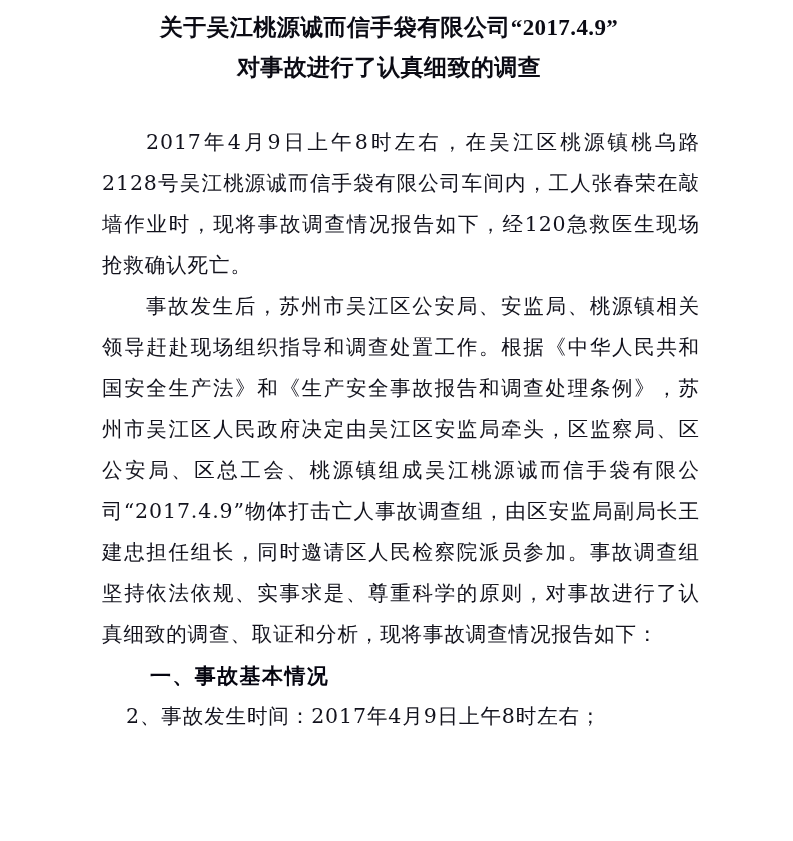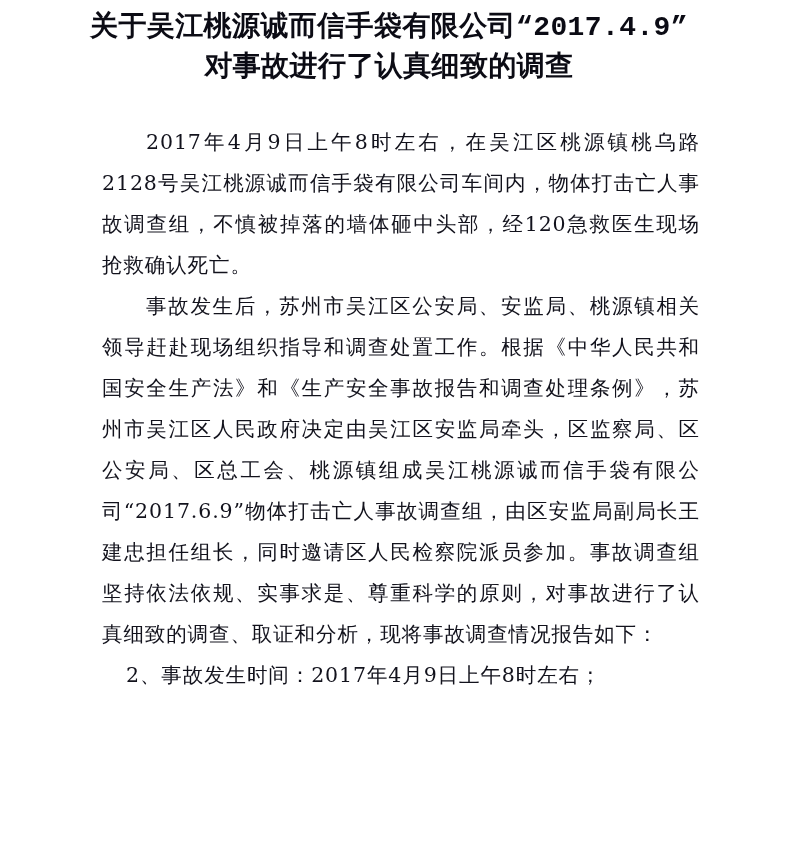--- a/index.html
+++ b/index.html
@@ -23,23 +23,23 @@
     overflow: hidden;
   }
 
   
   .doc-title {
     position: absolute;
     left: 0;
     top: 8px;
     width: 778px;
     text-align: center;
-    font-family: Liberation Mono, monospace;
+    font-family: Liberation Serif, serif;
     font-weight: 700;
-    font-size: 28px;
+    font-size: 23px;
     line-height: 40px;
     letter-spacing: 0.4px;
     color: #0b0b14;
     -webkit-font-smoothing: none;
   }
   .doc-title .tline {
     display: block;
     white-space: nowrap;
   }
 
@@ -87,23 +87,24 @@
 
 <div id="page">
 
   <div class="doc-title">
     <span class="tline">关于吴江桃源诚而信手袋有限公司“2017.4.9”</span>
     <span class="tline">对事故进行了认真细致的调查</span>
   </div>
 
   <div class="body-area">
 
-    <p class="para indent-2">2017年4月9日上午8时左右，在吴江区桃源镇桃乌路2128号吴江桃源诚而信手袋有限公司车间内，物体打击亡人事故调查组，不慎被掉落的墙体砸中头部，经120急救医生现场抢救确认死亡。</p>
+    <p class="para indent-2">2017年4月9日上午8时左右，在吴江区桃源镇桃乌路2128号吴江桃源诚而信手袋有限公司车间内，工人张春荣在敲墙作业时，现将事故调查情况报告如下，经120急救医生现场抢救确认死亡。</p>
 
-    <p class="para indent-2">事故发生后，苏州市吴江区公安局、安监局、桃源镇相关领导赶赴现场组织指导和调查处置工作。根据《中华人民共和国安全生产法》和《生产安全事故报告和调查处理条例》，苏州市吴江区人民政府决定由吴江区安监局牵头，区监察局、区公安局、区总工会、桃源镇组成吴江桃源诚而信手袋有限公司“2017.6.9”物体打击亡人事故调查组，由区安监局副局长王建忠担任组长，同时邀请区人民检察院派员参加。事故调查组坚持依法依规、实事求是、尊重科学的原则，对事故进行了认真细致的调查、取证和分析，现将事故调查情况报告如下：</p>
+    <p class="para indent-2">事故发生后，苏州市吴江区公安局、安监局、桃源镇相关领导赶赴现场组织指导和调查处置工作。根据《中华人民共和国安全生产法》和《生产安全事故报告和调查处理条例》，苏州市吴江区人民政府决定由吴江区安监局牵头，区监察局、区公安局、区总工会、桃源镇组成吴江桃源诚而信手袋有限公司“2017.4.9”物体打击亡人事故调查组，由区安监局副局长王建忠担任组长，同时邀请区人民检察院派员参加。事故调查组坚持依法依规、实事求是、尊重科学的原则，对事故进行了认真细致的调查、取证和分析，现将事故调查情况报告如下：</p>
 
+    <p class="heading">一、事故基本情况</p>
 
 
     <p class="para indent-1 clipped">2、事故发生时间：2017年4月9日上午8时左右；</p>
 
   </div>
 
 </div>
 
 </body></html>

